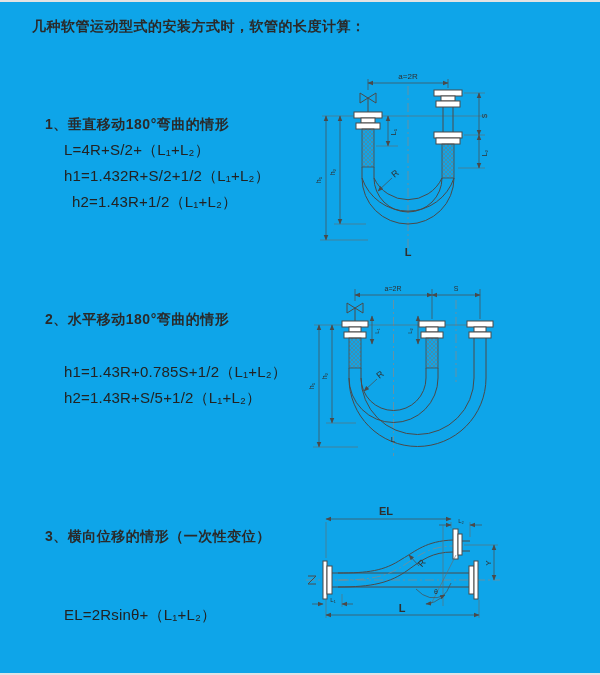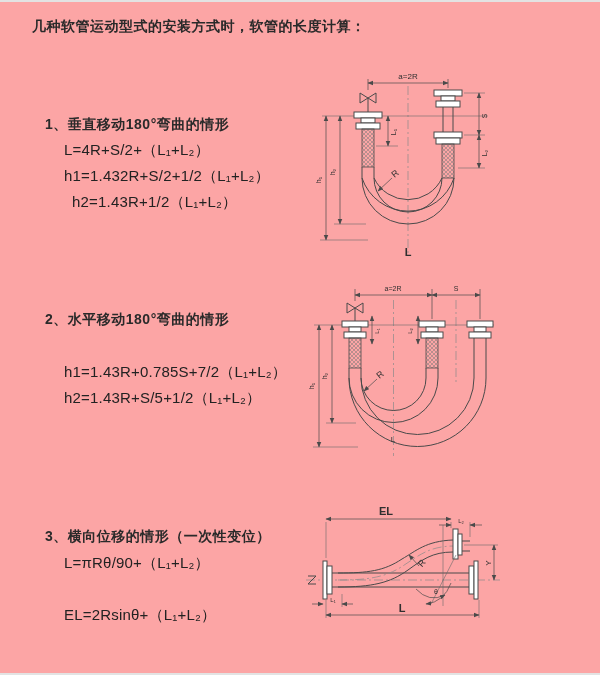--- a/index.html
+++ b/index.html
@@ -1,18 +1,18 @@
 <!DOCTYPE html>
 <html><head>
 <meta charset="utf-8">
 <style>
   html,body{margin:0;padding:0;background:#ffffff;}
   body{width:600px;height:675px;overflow:hidden;position:relative;
        font-family:"Liberation Sans","DejaVu Sans",sans-serif;color:#2a2a2a;}
-  .page{position:absolute;inset:0;background:#fca5a5;border-top:2px solid #e3e3e3;border-bottom:2px solid #e3e3e3;}
+  .page{position:absolute;inset:0;background:#0ea5e9;border-top:2px solid #e3e3e3;border-bottom:2px solid #e3e3e3;}
   .title{position:absolute;left:32px;top:16px;font-size:14px;font-weight:600;letter-spacing:.5px;margin:0;}
   .heading{position:absolute;font-size:14px;font-weight:600;letter-spacing:.5px;white-space:nowrap;}
   .formula{position:absolute;font-size:15px;font-weight:500;letter-spacing:.2px;white-space:nowrap;color:#222;}
   svg{position:absolute;overflow:visible;}
   svg text{fill:#2f2f2f;font-family:"Liberation Sans","DejaVu Sans",sans-serif;}
   .ln{stroke:#4a4a4a;stroke-width:1;fill:none;}
   .thin{stroke:#6a6a6a;stroke-width:.6;fill:none;}
   .dim{stroke:#4a4a4a;stroke-width:.7;fill:none;}
   .cl{stroke:#8a8a8a;stroke-width:.7;fill:none;stroke-dasharray:9 3 2 3;}
   .fl{fill:#ffffff;stroke:#4a4a4a;stroke-width:1;}
@@ -23,25 +23,24 @@
 <div class="page">
 
   <h1 class="title">几种软管运动型式的安装方式时，软管的长度计算：</h1>
 
   <div class="heading" style="left:45px;top:114px;">1、垂直移动180°弯曲的情形</div>
   <div class="formula" style="left:64px;top:139px;">L=4R+S/2+（L₁+L₂）</div>
   <div class="formula" style="left:64px;top:165px;">h1=1.432R+S/2+1/2（L₁+L₂）</div>
   <div class="formula" style="left:64px;top:191px;margin-left:8px;">h2=1.43R+1/2（L₁+L₂）</div>
 
   <div class="heading" style="left:45px;top:309px;">2、水平移动180°弯曲的情形</div>
-  <div class="formula" style="left:64px;top:361px;">h1=1.43R+0.785S+7/2（L₁+L₂）</div>
+  <div class="formula" style="left:64px;top:361px;">h1=1.43R+0.785S+1/2（L₁+L₂）</div>
   <div class="formula" style="left:64px;top:387px;">h2=1.43R+S/5+1/2（L₁+L₂）</div>
 
   <div class="heading" style="left:45px;top:526px;">3、横向位移的情形（一次性变位）</div>
-  <div class="formula" style="left:64px;top:552px;">L=πRθ/90+（L₁+L₂）</div>
   <div class="formula" style="left:64px;top:604px;">EL=2Rsinθ+（L₁+L₂）</div>
 
   <svg style="left:310px;top:66px;" width="290" height="197" viewBox="0 0 290 197">
     <defs>
       <marker id="ar1" viewBox="0 0 10 10" refX="9" refY="5" markerWidth="8" markerHeight="8" orient="auto-start-reverse">
         <path d="M0 1 L10 5 L0 9 z" fill="#4a4a4a"></path>
       </marker>
       <pattern id="h1p" width="4" height="4" patternUnits="userSpaceOnUse">
         <path d="M0 4 L4 0 M0 0 L4 4" stroke="#777" stroke-width="0.5"></path>
       </pattern>

